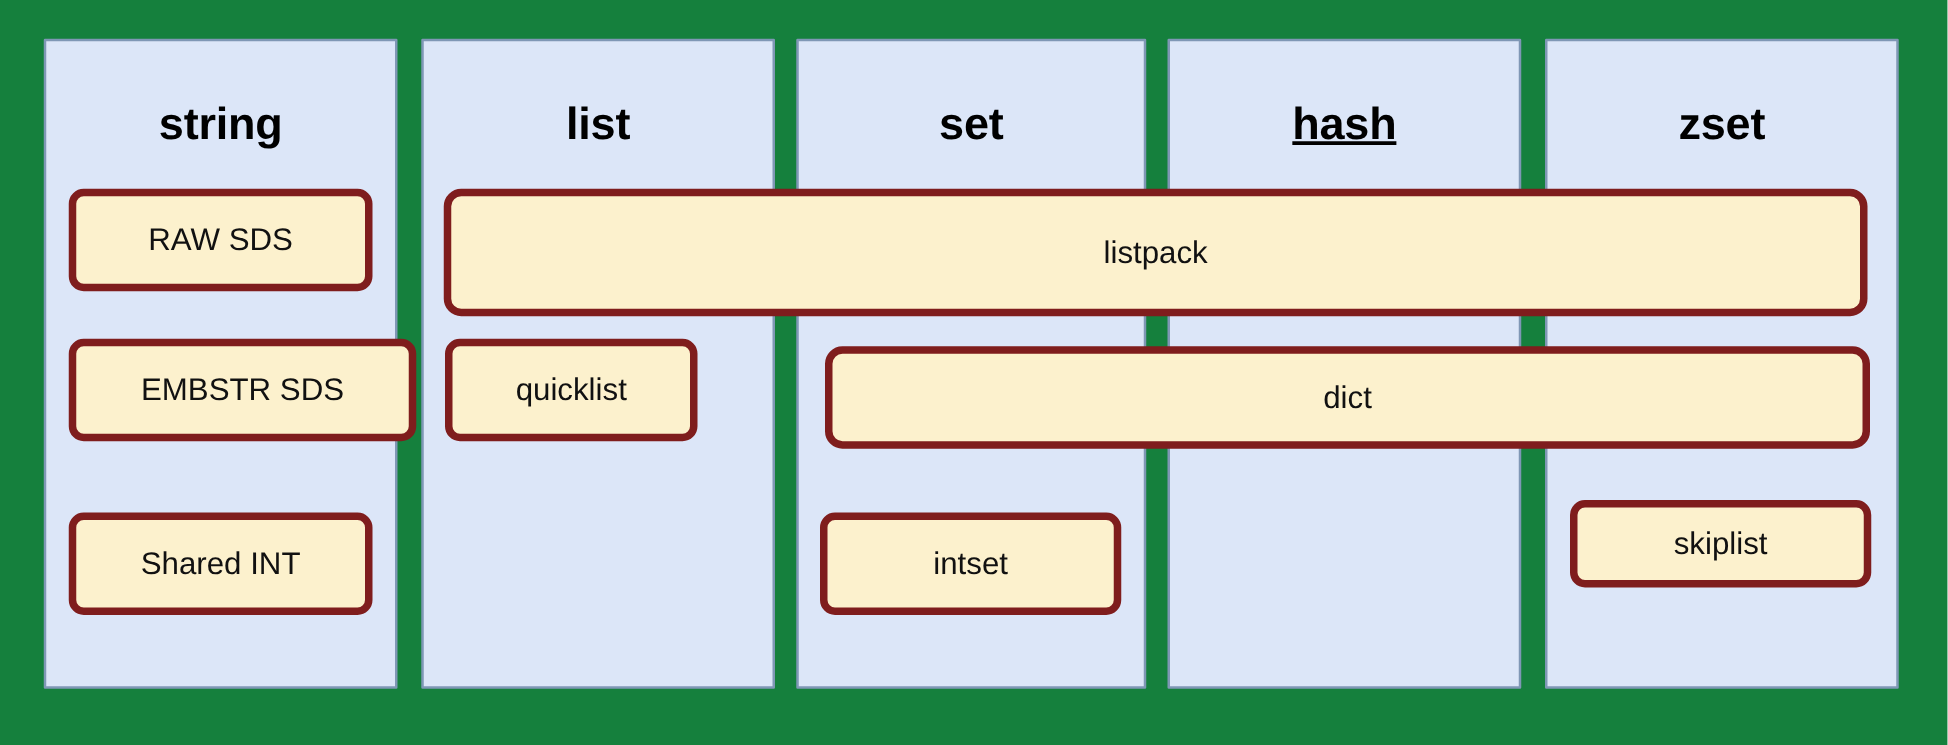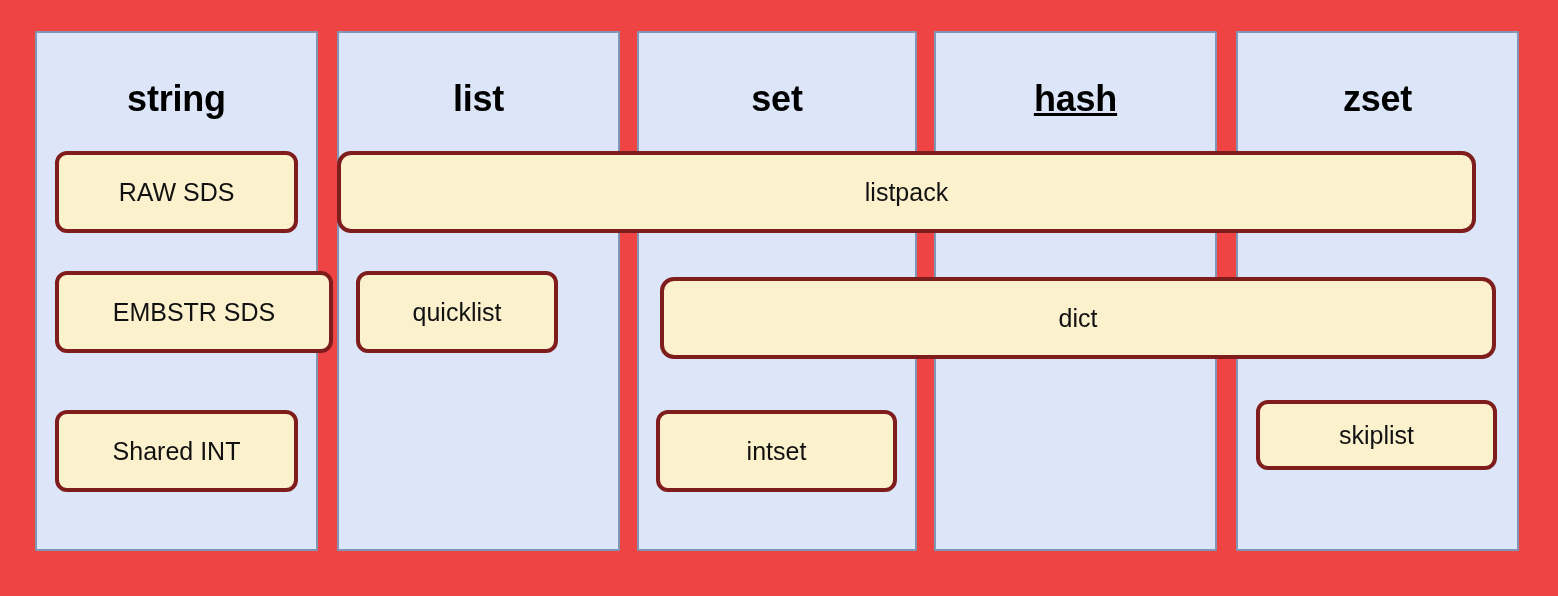--- a/index.html
+++ b/index.html
@@ -8,21 +8,21 @@
     background: #ffffff;
   }
   body {
     font-family: "Liberation Sans", sans-serif;
     -webkit-font-smoothing: antialiased;
   }
   #canvas {
     position: relative;
     width: 1558px;
     height: 596px;
-    background: #ef4444;
+    background: #15803d;
     overflow: hidden;
   }
   .column {
     position: absolute;
     box-sizing: border-box;
     background: #dce6f8;
     border: 2px solid #7f97b5;
     border-radius: 1px;
   }
   .column-title {
@@ -32,21 +32,21 @@
     text-align: center;
     font-size: 36px;
     font-weight: bold;
     color: #000000;
     letter-spacing: -0.2px;
   }
   .node {
     position: absolute;
     box-sizing: border-box;
     background: #fcf1cd;
-    border: 4px solid #7f1d1d;
+    border: 6px solid #7f1d1d;
     border-radius: 12px;
     display: flex;
     align-items: center;
     justify-content: center;
     font-size: 25px;
     color: #111111;
     z-index: 5;
   }
   .node.span-bar {
     border-radius: 14px;
@@ -94,21 +94,21 @@
   </div>
 
   <div class="node" style="left:656px; top:410px; width:241px; height:82px;">
     <span>intset</span>
   </div>
 
   <div class="node" style="left:1256px; top:400px; width:241px; height:70px;">
     <span>skiplist</span>
   </div>
 
-  <div class="node span-bar" style="left:337px; top:151px; width:1139px; height:82px;justify-content:center;">
+  <div class="node span-bar" style="left:355px; top:151px; width:1139px; height:102px;justify-content:center;">
     <span>listpack</span>
   </div>
 
   <div class="node span-bar" style="left:660px; top:277px; width:836px; height:82px;">
     <span>dict</span>
   </div>
 
 </div>
 
 </body></html>

